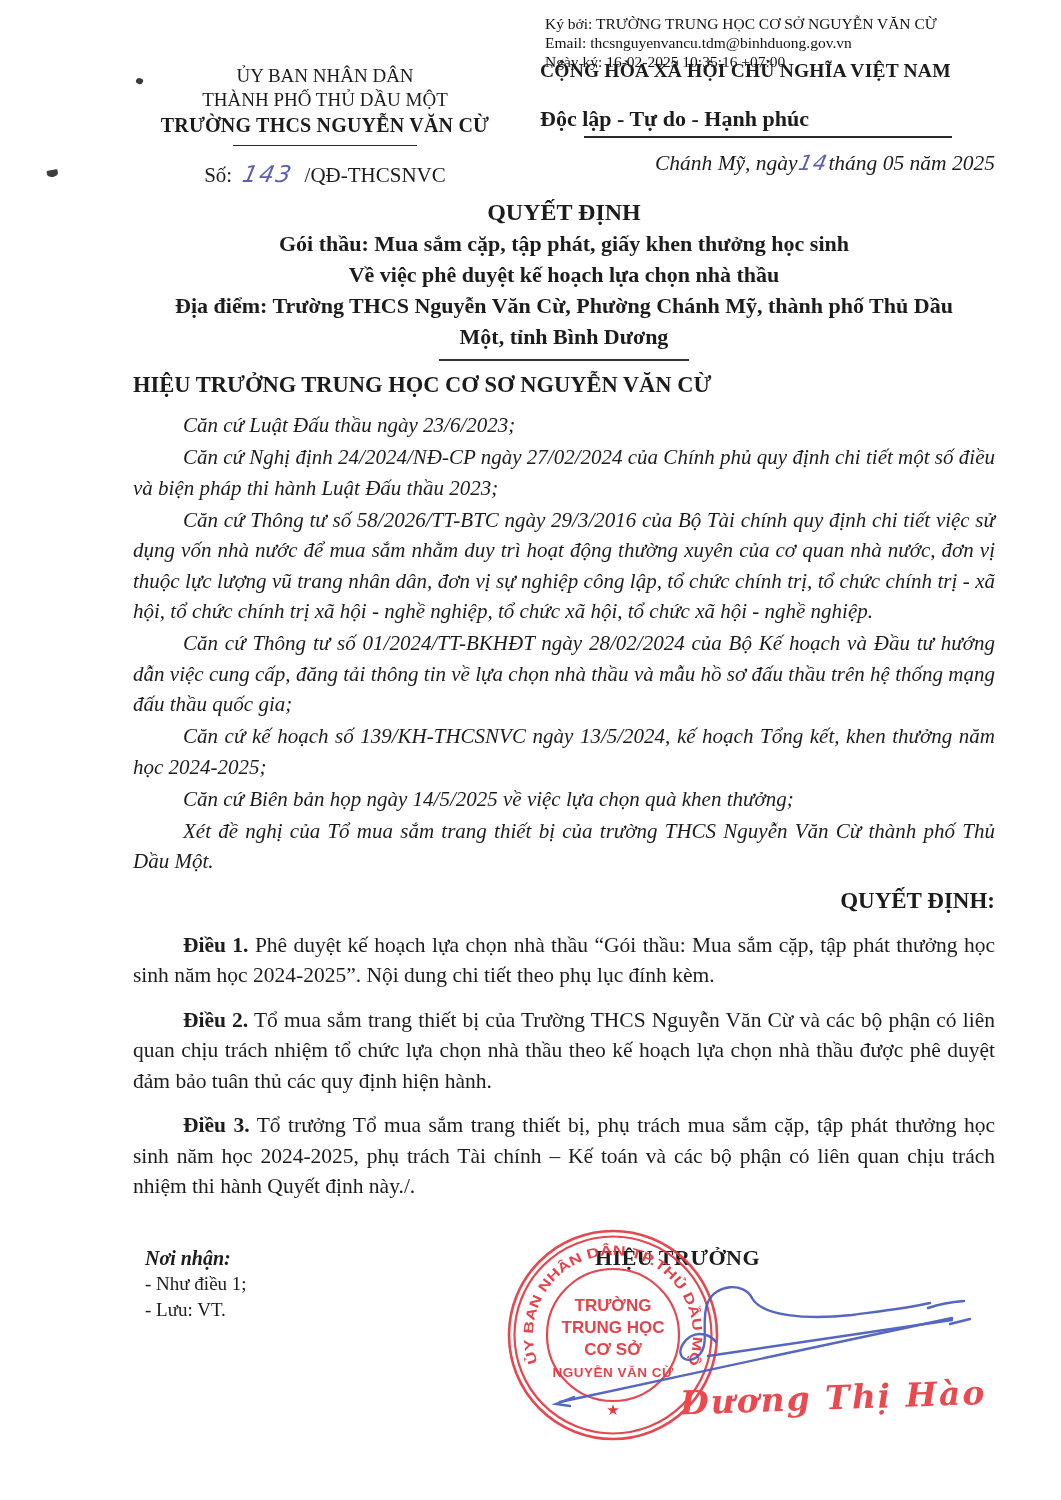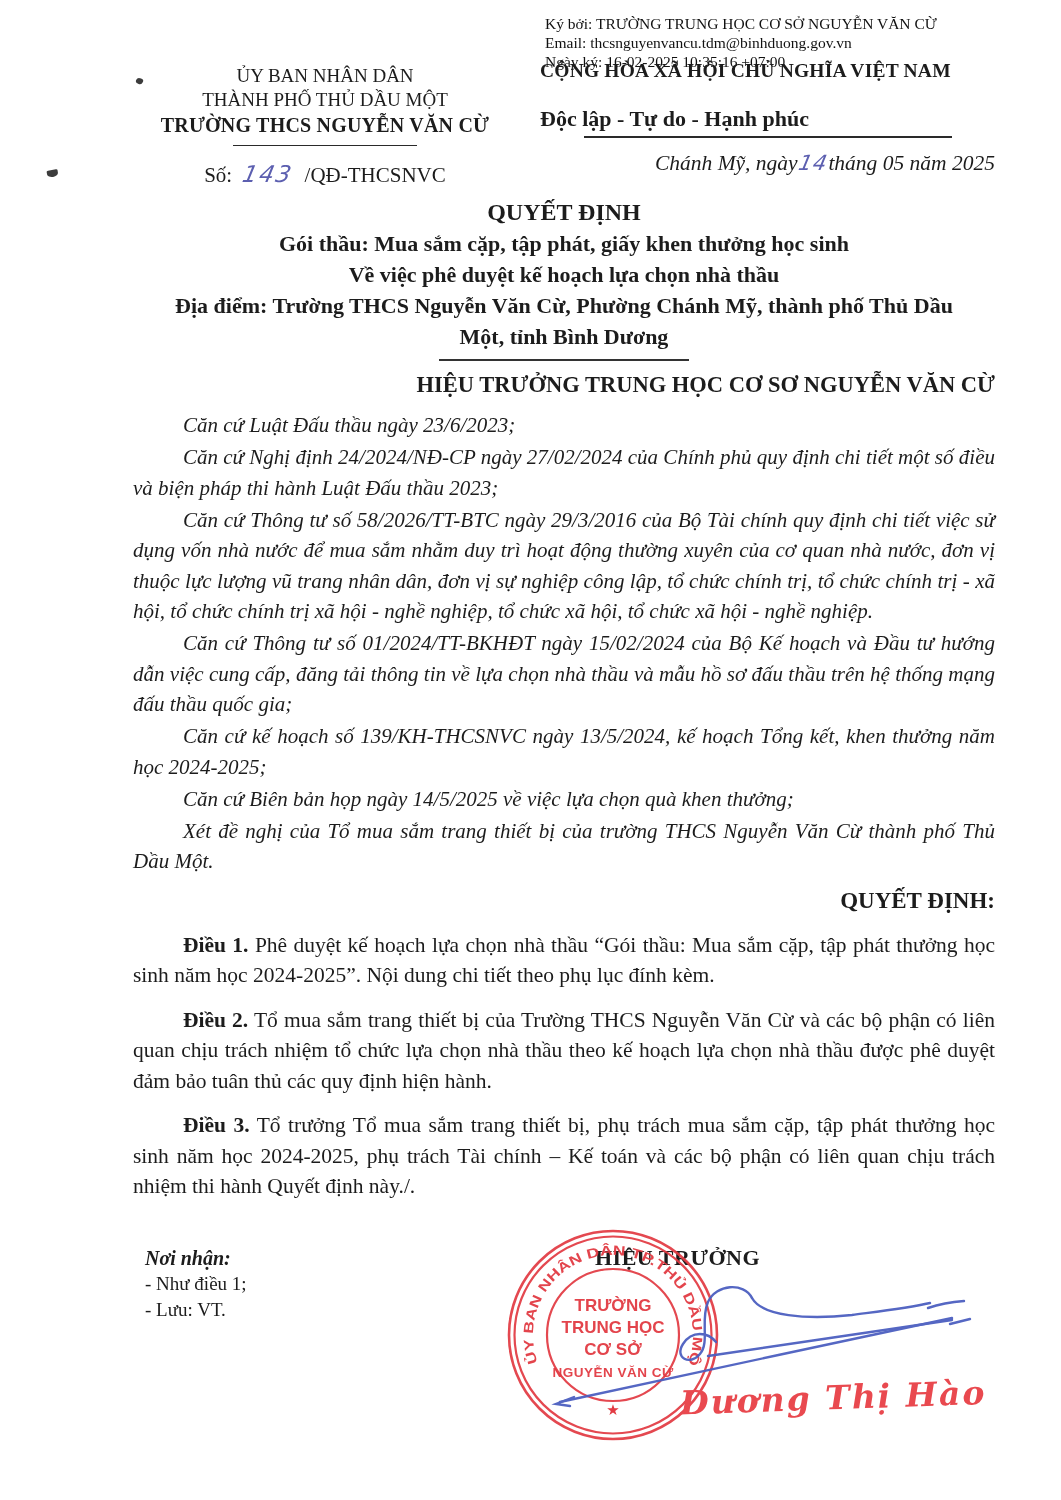--- a/index.html
+++ b/index.html
@@ -36,21 +36,21 @@
         display:inline-block;transform:skewX(-12deg);}
   .hand-143{font-size:23px;letter-spacing:2px;padding:0 6px;}
   .hand-14{font-size:21px;letter-spacing:1px;padding:0 1px;}
 
   
   .main{position:absolute;left:133px;top:196px;width:862px;}
   .title-main{text-align:center;font-weight:bold;font-size:24px;line-height:32px;}
   .title-sub{text-align:center;font-weight:bold;font-size:22px;line-height:31px;}
   .title-sub4{max-width:790px;margin:0 auto;}
   .title-rule{width:250px;border-top:2.4px solid #333;margin:7px auto 9px;}
-  .authority{text-align:right;font-weight:bold;font-size:22.5px;line-height:30px;margin:0 0 10px;}
+  .authority{text-align:left;font-weight:bold;font-size:22.5px;line-height:30px;margin:0 0 10px;}
   .preamble p{font-style:italic;font-size:21px;line-height:30.5px;text-align:justify;
               text-indent:50px;margin:1.5px 0;}
   .decision-heading{text-align:right;font-weight:bold;font-size:23px;line-height:30px;
                     margin:9px 0 5px;}
   .article{font-size:21.5px;line-height:30.5px;text-align:justify;text-indent:50px;margin:14px 0;}
   .article b{font-weight:bold;}
 
   
   .recipients{position:absolute;left:145px;top:1245px;font-size:19px;line-height:26px;}
   .recipients .rt{font-weight:bold;font-style:italic;font-size:20px;}
@@ -103,21 +103,21 @@
     <div class="title-sub">Về việc phê duyệt kế hoạch lựa chọn nhà thầu</div>
     <div class="title-sub title-sub4">Địa điểm: Trường THCS Nguyễn Văn Cừ, Phường Chánh Mỹ, thành phố Thủ Dầu Một, tỉnh Bình Dương</div>
     <div class="title-rule"></div>
 
     <div class="authority">HIỆU TRƯỞNG TRUNG HỌC CƠ SƠ NGUYỄN VĂN CỪ</div>
 
     <div class="preamble">
       <p>Căn cứ Luật Đấu thầu ngày 23/6/2023;</p>
       <p>Căn cứ Nghị định 24/2024/NĐ-CP ngày 27/02/2024 của Chính phủ quy định chi tiết một số điều và biện pháp thi hành Luật Đấu thầu 2023;</p>
       <p>Căn cứ Thông tư số 58/2026/TT-BTC ngày 29/3/2016 của Bộ Tài chính quy định chi tiết việc sử dụng vốn nhà nước để mua sắm nhằm duy trì hoạt động thường xuyên của cơ quan nhà nước, đơn vị thuộc lực lượng vũ trang nhân dân, đơn vị sự nghiệp công lập, tổ chức chính trị, tổ chức chính trị - xã hội, tổ chức chính trị xã hội - nghề nghiệp, tổ chức xã hội, tổ chức xã hội - nghề nghiệp.</p>
-      <p>Căn cứ Thông tư số 01/2024/TT-BKHĐT ngày 15/02/2024 của Bộ Kế hoạch và Đầu tư hướng dẫn việc cung cấp, đăng tải thông tin về lựa chọn nhà thầu và mẫu hồ sơ đấu thầu trên hệ thống mạng đấu thầu quốc gia;</p>
+      <p>Căn cứ Thông tư số 01/2024/TT-BKHĐT ngày 28/02/2024 của Bộ Kế hoạch và Đầu tư hướng dẫn việc cung cấp, đăng tải thông tin về lựa chọn nhà thầu và mẫu hồ sơ đấu thầu trên hệ thống mạng đấu thầu quốc gia;</p>
       <p>Căn cứ kế hoạch số 139/KH-THCSNVC ngày 13/5/2024, kế hoạch Tổng kết, khen thưởng năm học 2024-2025;</p>
       <p>Căn cứ Biên bản họp ngày 14/5/2025 về việc lựa chọn quà khen thưởng;</p>
       <p>Xét đề nghị của Tổ mua sắm trang thiết bị của trường THCS Nguyễn Văn Cừ thành phố Thủ Dầu Một.</p>
     </div>
 
     <div class="decision-heading">QUYẾT ĐỊNH:</div>
 
     <p class="article"><b>Điều 1.</b> <span>Phê duyệt kế hoạch lựa chọn nhà thầu “Gói thầu: Mua sắm cặp, tập phát thưởng học sinh năm học 2024-2025”. Nội dung chi tiết theo phụ lục đính kèm.</span></p>
     <p class="article"><b>Điều 2.</b> <span>Tổ mua sắm trang thiết bị của Trường THCS Nguyễn Văn Cừ và các bộ phận có liên quan chịu trách nhiệm tổ chức lựa chọn nhà thầu theo kế hoạch lựa chọn nhà thầu được phê duyệt đảm bảo tuân thủ các quy định hiện hành.</span></p>
     <p class="article"><b>Điều 3.</b> <span>Tổ trưởng Tổ mua sắm trang thiết bị, phụ trách mua sắm cặp, tập phát thưởng học sinh năm học 2024-2025, phụ trách Tài chính – Kế toán và các bộ phận có liên quan chịu trách nhiệm thi hành Quyết định này./.</span></p>

